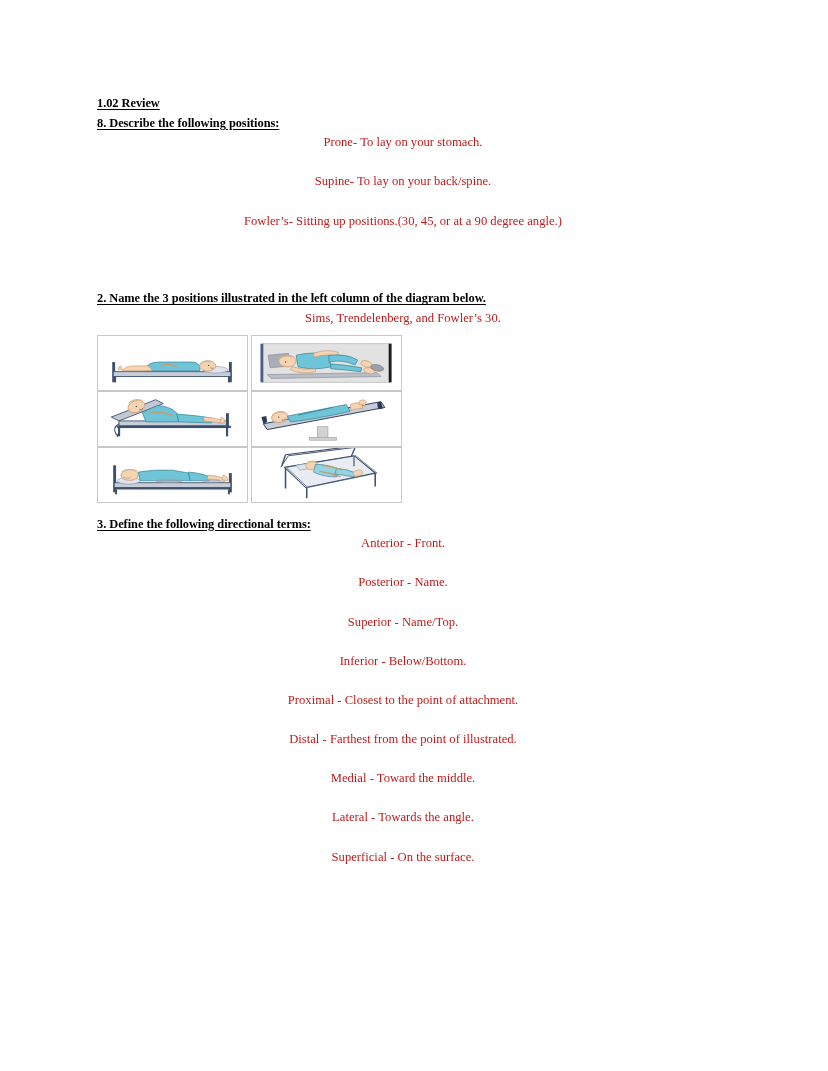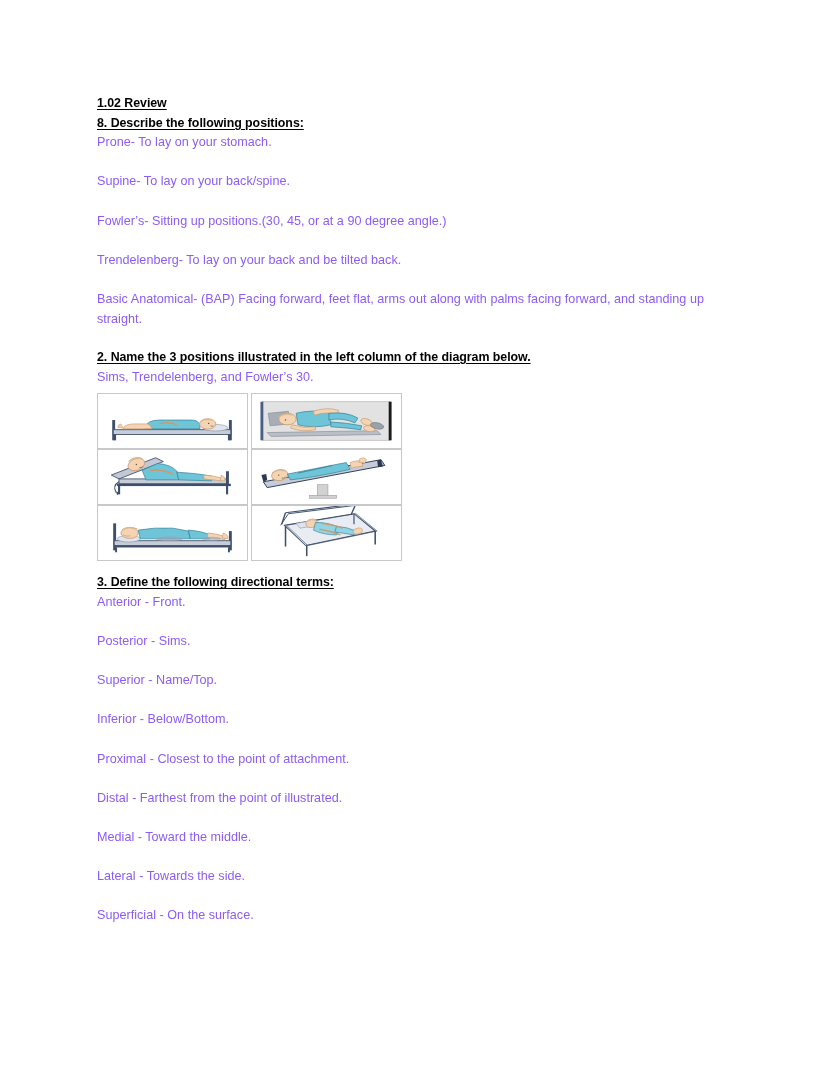--- a/index.html
+++ b/index.html
@@ -13,20 +13,21 @@
     font-family: "Liberation Sans", sans-serif;
     -webkit-font-smoothing: antialiased;
   }
   .page {
     position: relative;
     width: 742px;
     height: 1071px;
     background: #ffffff;
     box-sizing: border-box;
     padding: 94px 0 0 97px;
+    font-family: Liberation Serif, serif;
   }
   .doc {
     width: 612px;
   }
 
   h2.heading {
     font-size: 12.4px;
     font-weight: bold;
     color: #000000;
     margin: 0;
@@ -34,25 +35,26 @@
     line-height: 19.6px;
     letter-spacing: -0.05px;
   }
   h2.heading span.u {
     text-decoration: underline;
     text-underline-offset: 1.5px;
   }
 
   .answer {
     font-size: 12.6px;
-    color: #8b5cf6;
+    color: #b91c1c;
     line-height: 19.6px;
     margin: 0;
     padding: 0;
     letter-spacing: 0.02px;
+    text-align: center;
   }
   .spacer {
     height: 19.6px;
   }
 
   .section-gap { height: 19px; }
 
   
   .diagram {
     margin-top: 6px;
@@ -82,23 +84,21 @@
 
     <h2 class="heading"><span class="u">1.02  Review</span></h2>
 
     <h2 class="heading"><span class="u">8. Describe the following positions:</span></h2>
     <p class="answer">Prone- To lay on your stomach.</p>
     <div class="spacer"></div>
     <p class="answer">Supine- To lay on your back/spine.</p>
     <div class="spacer"></div>
     <p class="answer">Fowler’s- Sitting up positions.(30, 45, or at a 90 degree angle.)</p>
     <div class="spacer"></div>
-    <p class="answer">Trendelenberg- To lay on your back and be tilted back.</p>
-    <div class="spacer"></div>
-    <p class="answer">Basic Anatomical- (BAP) Facing forward, feet flat, arms out along with palms facing forward, and standing up straight.</p>
+    <div class="spacer"></div>
 
     <div class="section-gap"></div>
 
     <h2 class="heading"><span class="u">2. Name the 3 positions illustrated in the left column of the diagram below.</span></h2>
     <p class="answer">Sims, Trendelenberg, and Fowler’s 30.</p>
 
     <div class="diagram">
 
       <div class="cell">
         <svg viewBox="0 0 151 56" preserveAspectRatio="xMidYMid meet">
@@ -284,31 +284,31 @@
           <ellipse cx="108" cy="26" rx="5" ry="3" fill="#f5d4b4" stroke="#c99a6e" stroke-width="0.6" transform="rotate(-12 108 26)"></ellipse>
         </svg>
       </div>
 
     </div>
     <div class="grid-after"></div>
 
     <h2 class="heading"><span class="u">3. Define the following directional terms:</span></h2>
     <p class="answer">Anterior - Front.</p>
     <div class="spacer"></div>
-    <p class="answer">Posterior - Sims.</p>
+    <p class="answer">Posterior - Name.</p>
     <div class="spacer"></div>
     <p class="answer">Superior - Name/Top.</p>
     <div class="spacer"></div>
     <p class="answer">Inferior - Below/Bottom.</p>
     <div class="spacer"></div>
     <p class="answer">Proximal - Closest to the point of attachment.</p>
     <div class="spacer"></div>
     <p class="answer">Distal - Farthest from the point of illustrated.</p>
     <div class="spacer"></div>
     <p class="answer">Medial - Toward the middle.</p>
     <div class="spacer"></div>
-    <p class="answer">Lateral - Towards the side.</p>
+    <p class="answer">Lateral - Towards the angle.</p>
     <div class="spacer"></div>
     <p class="answer">Superficial - On the surface.</p>
     <div class="spacer"></div>
 
   </div>
 </div>
 
 </body></html>

